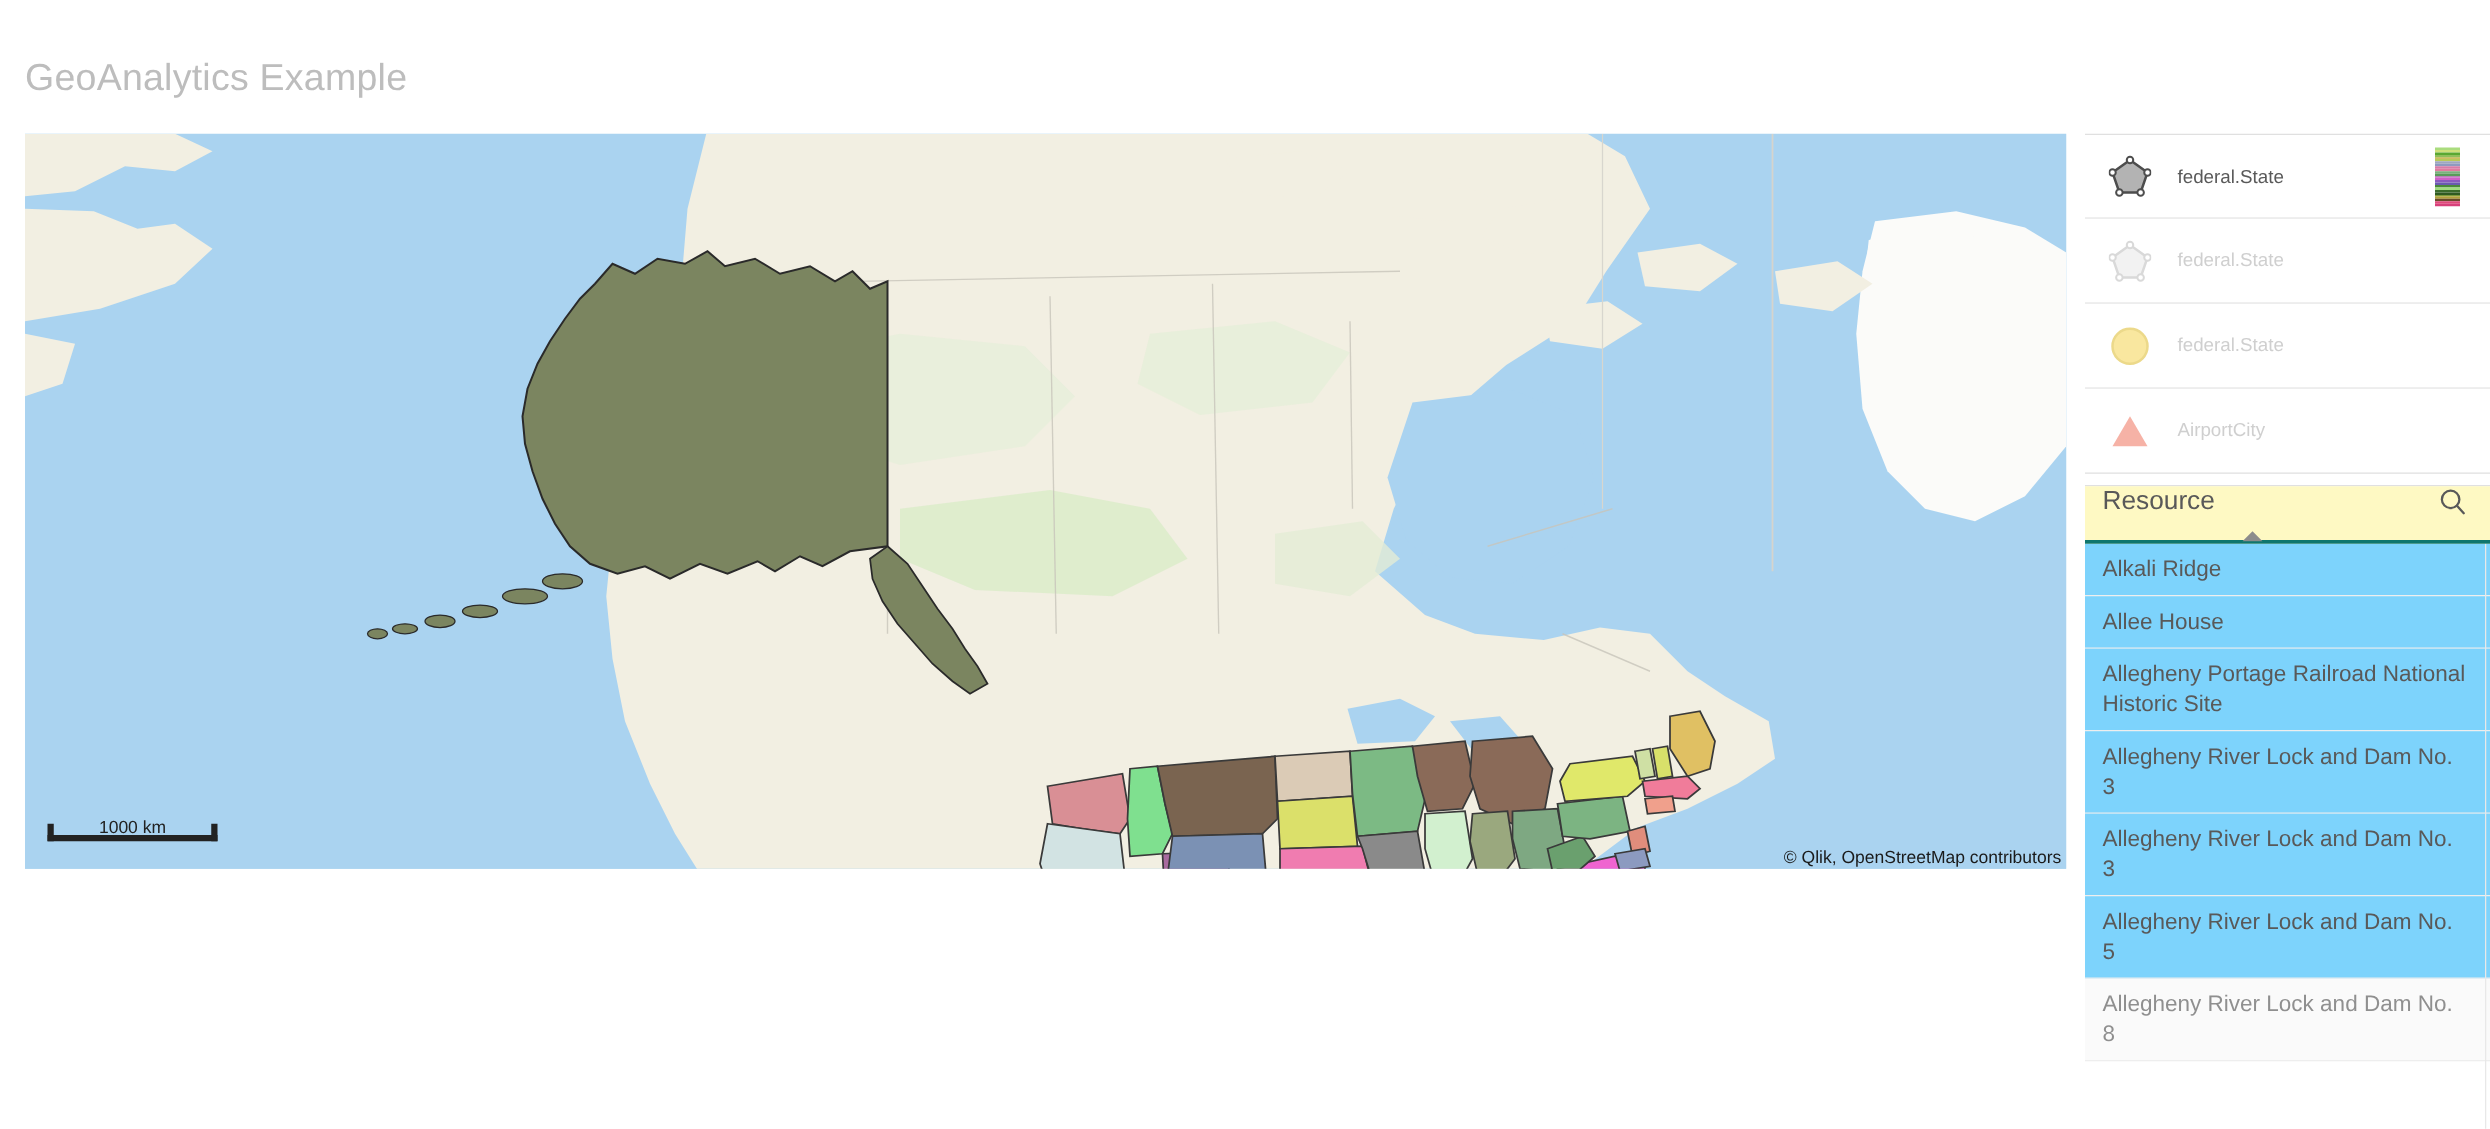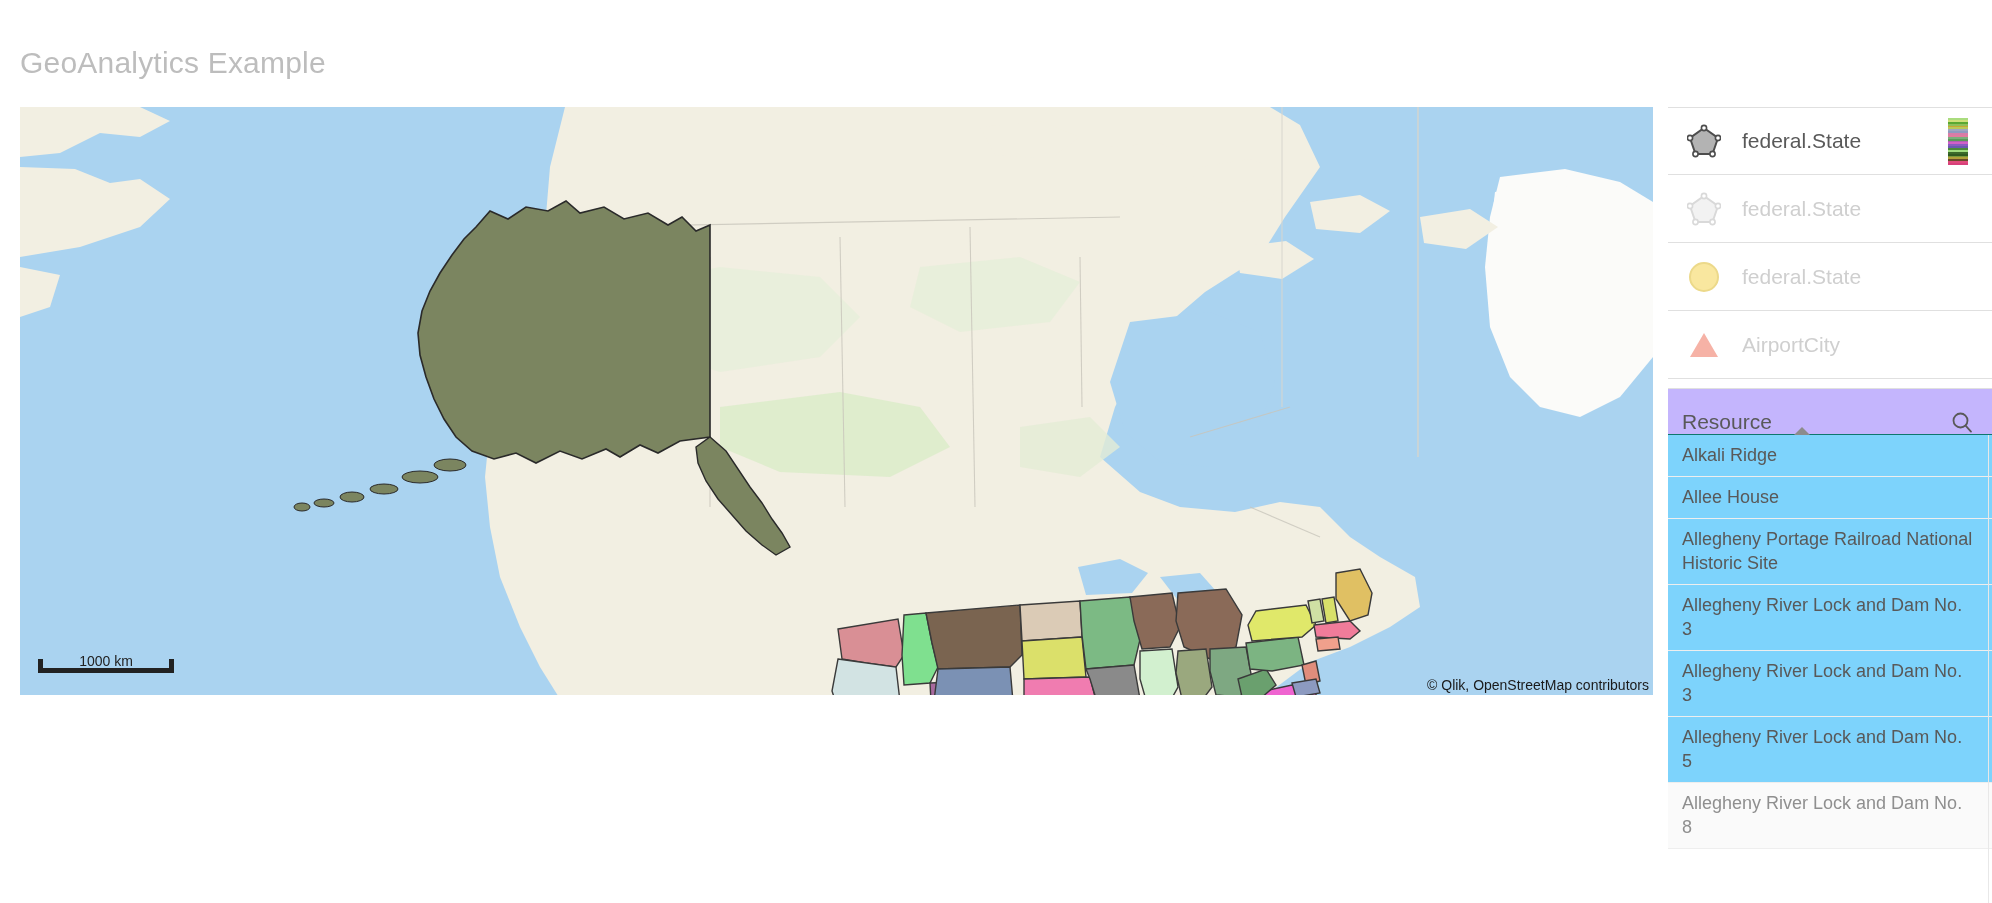--- a/index.html
+++ b/index.html
@@ -68,21 +68,21 @@
     padding-left: 14px;
     background:#fff;
   }
   .layer-row.first { border-top: 1px solid #e0e0e0; }
   .layer-icon {
     width: 44px; height: 44px;
     display:flex; align-items:center; justify-content:center;
     flex: 0 0 44px;
   }
   .layer-label {
-    font-size: 21px; color: #595959; margin-left: 16px;
+    font-size: 15px; color: #595959; margin-left: 16px;
     font-weight: 400; white-space: nowrap;
   }
   .layer-row.dim .layer-label { color: #cfcfcf; }
 
   .legend-strip {
     position:absolute; right: 24px; top: 10px;
     width: 20px; height: 47px;
     display:flex; flex-direction:column;
     border: 0;
   }
@@ -90,24 +90,24 @@
 
   
   .resource-panel {
     position: relative;
     margin-top: 9px;
     border-top: 1px solid #e0e0e0;
   }
   .resource-head {
     position: relative;
     height: 46px;
-    display:flex; align-items:flex-end;
+    display:flex; align-items:flex-start;
     padding: 0 18px 0 14px;
-    border-bottom: 1px solid #0f766e;
-    background:#c4b5fd;
+    border-bottom: 3px solid #0f766e;
+    background:#fef9c3;
   }
   .resource-head .title {
     font-size: 21px; color: #595959; font-weight: 400; flex:1 1 auto;
   }
   .search-icon { width: 24px; height: 24px; display:block; }
   .sort-caret {
     position: absolute; left: 126px; bottom: -1px;
     width: 0; height: 0;
     border-left: 8px solid transparent;
     border-right: 8px solid transparent;

